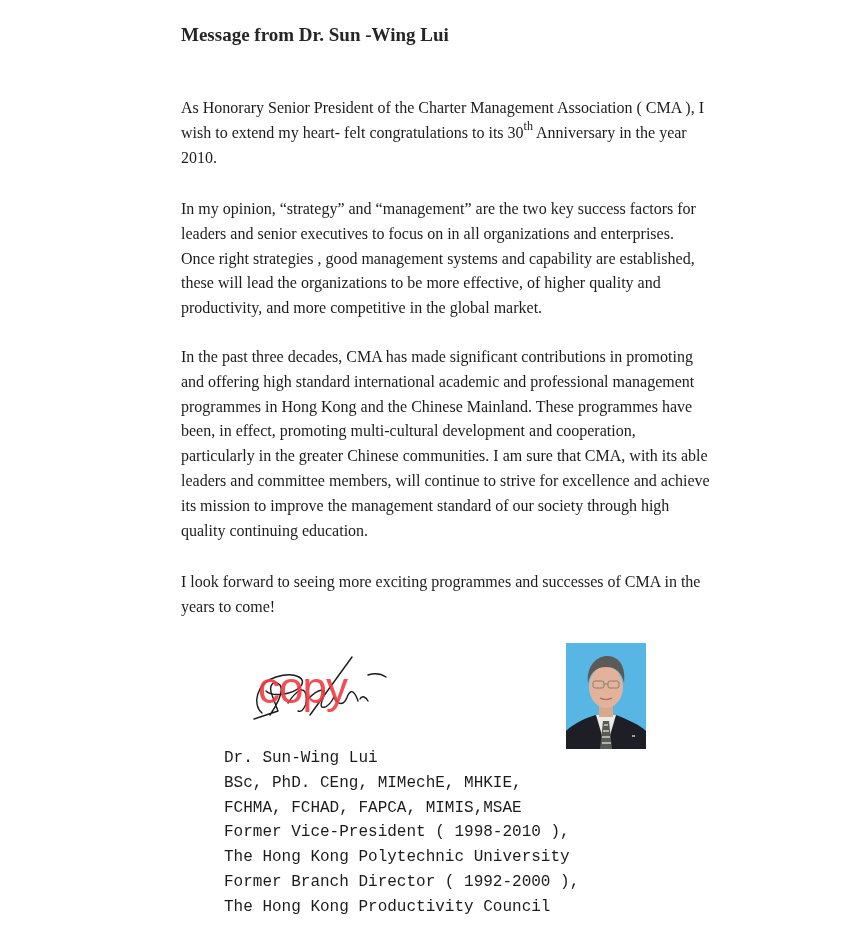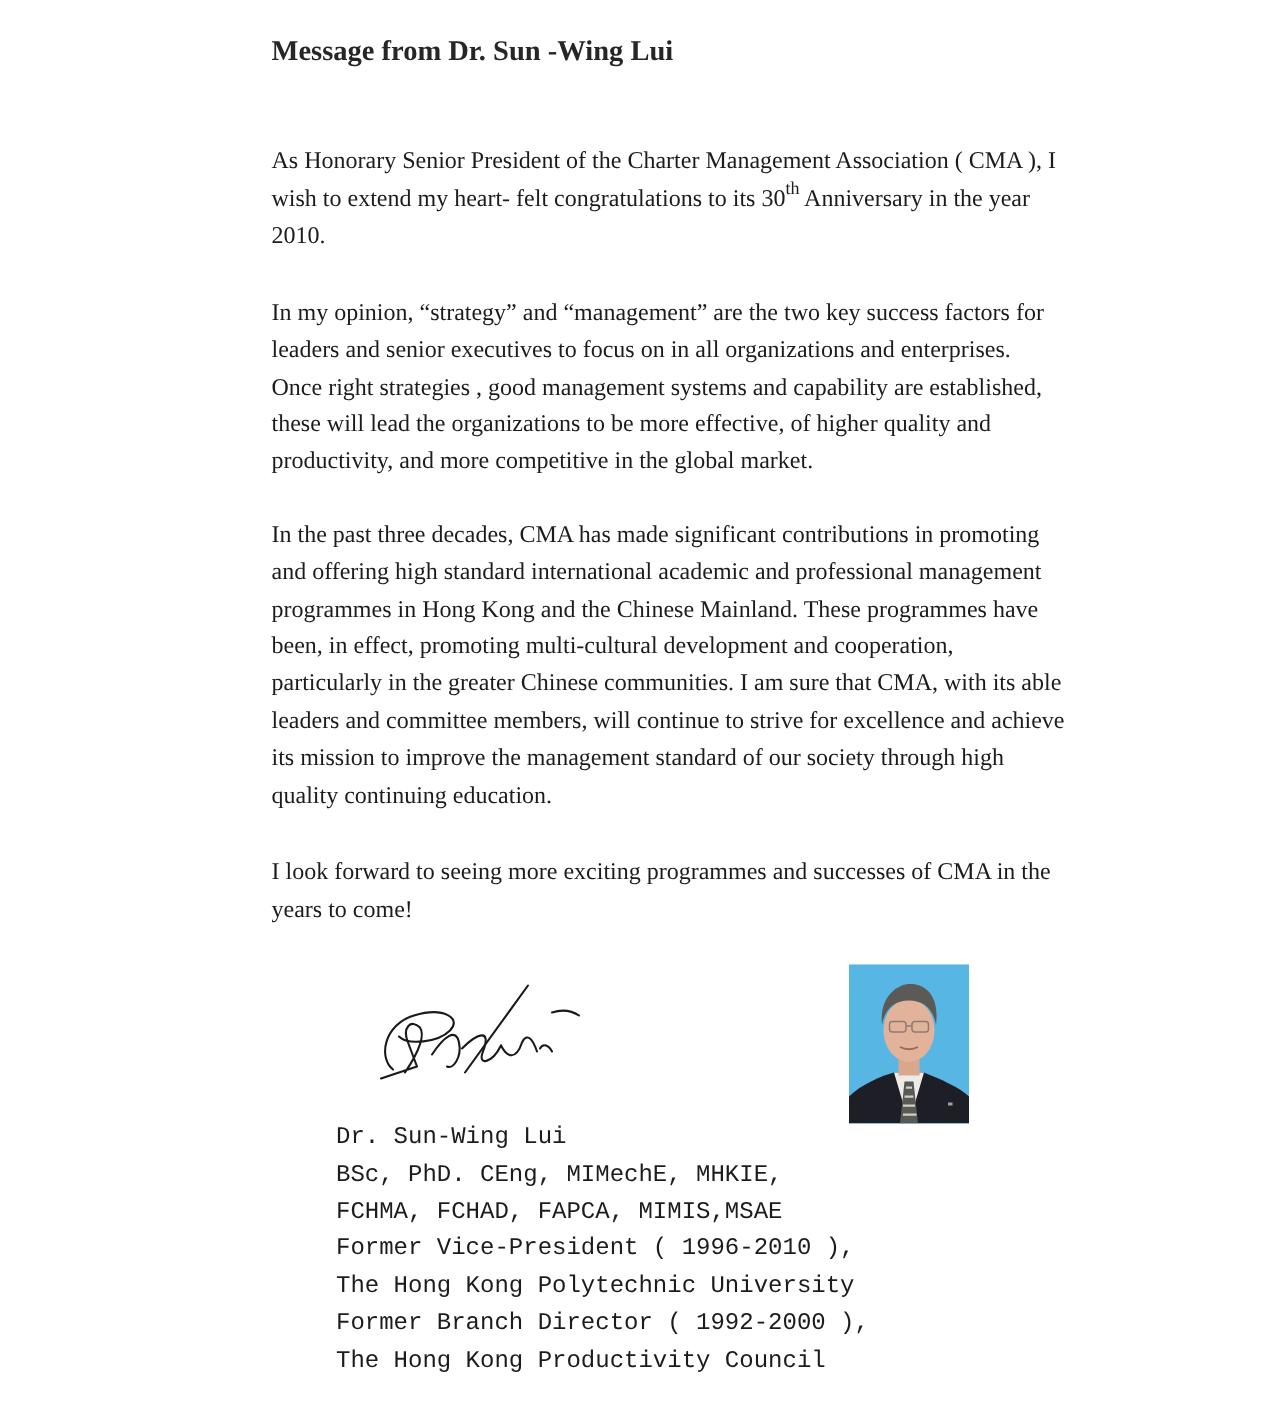--- a/index.html
+++ b/index.html
@@ -137,20 +137,21 @@
       <path d="M6 64 L 30 56 L 24 40 C 20 30, 26 24, 32 30 C 36 36, 30 48, 22 60"></path>
       <path d="M40 48 C 48 36, 56 30, 58 40 C 60 50, 54 58, 50 56"></path>
       <path d="M62 60 L 104 2"></path>
       <path d="M60 44 C 70 34, 80 30, 74 46 C 70 56, 80 54, 86 42"></path>
       <path d="M86 42 C 90 50, 96 52, 100 40 C 104 32, 108 40, 110 46"></path>
       <path d="M112 44 C 114 40, 118 42, 120 46"></path>
       <path d="M120 20 C 126 18, 132 18, 138 22"></path>
     </g>
   </svg>
 
+  <div class="copy-stamp">copy</div>
 
   <div class="photo">
     <svg width="80" height="106" viewBox="0 0 80 106" xmlns="http://www.w3.org/2000/svg">
       <rect x="0" y="0" width="80" height="106" fill="#58b6e4"></rect>
 
       <path d="M0 106 L0 88 C 8 80, 22 74, 30 72 L 50 72 C 60 76, 74 82, 80 88 L 80 106 Z" fill="#1e1f26"></path>
 
       <path d="M30 72 L 40 106 L 50 72 Z" fill="#ecebe6"></path>
 
       <path d="M37 78 L 43 78 L 46 106 L 34 106 Z" fill="#5a5a55"></path>
@@ -171,19 +172,19 @@
       <path d="M34 55 C 38 57, 42 57, 46 55" stroke="#a0685a" stroke-width="1.2" fill="none"></path>
 
       <rect x="66" y="92" width="3" height="2" fill="#9aa0a0"></rect>
     </svg>
   </div>
 
   <div class="sig-block">
     <span class="line">Dr. Sun-Wing Lui</span>
     <span class="line">BSc, PhD. CEng, MIMechE, MHKIE,</span>
     <span class="line">FCHMA, FCHAD, FAPCA, MIMIS,MSAE</span>
-    <span class="line">Former Vice-President ( 1996-2010 ),</span>
+    <span class="line">Former Vice-President ( 1998-2010 ),</span>
     <span class="line">The Hong Kong Polytechnic University</span>
     <span class="line">Former Branch Director ( 1992-2000 ),</span>
     <span class="line">The Hong Kong Productivity Council</span>
   </div>
 
 </div>
 
 </body></html>

